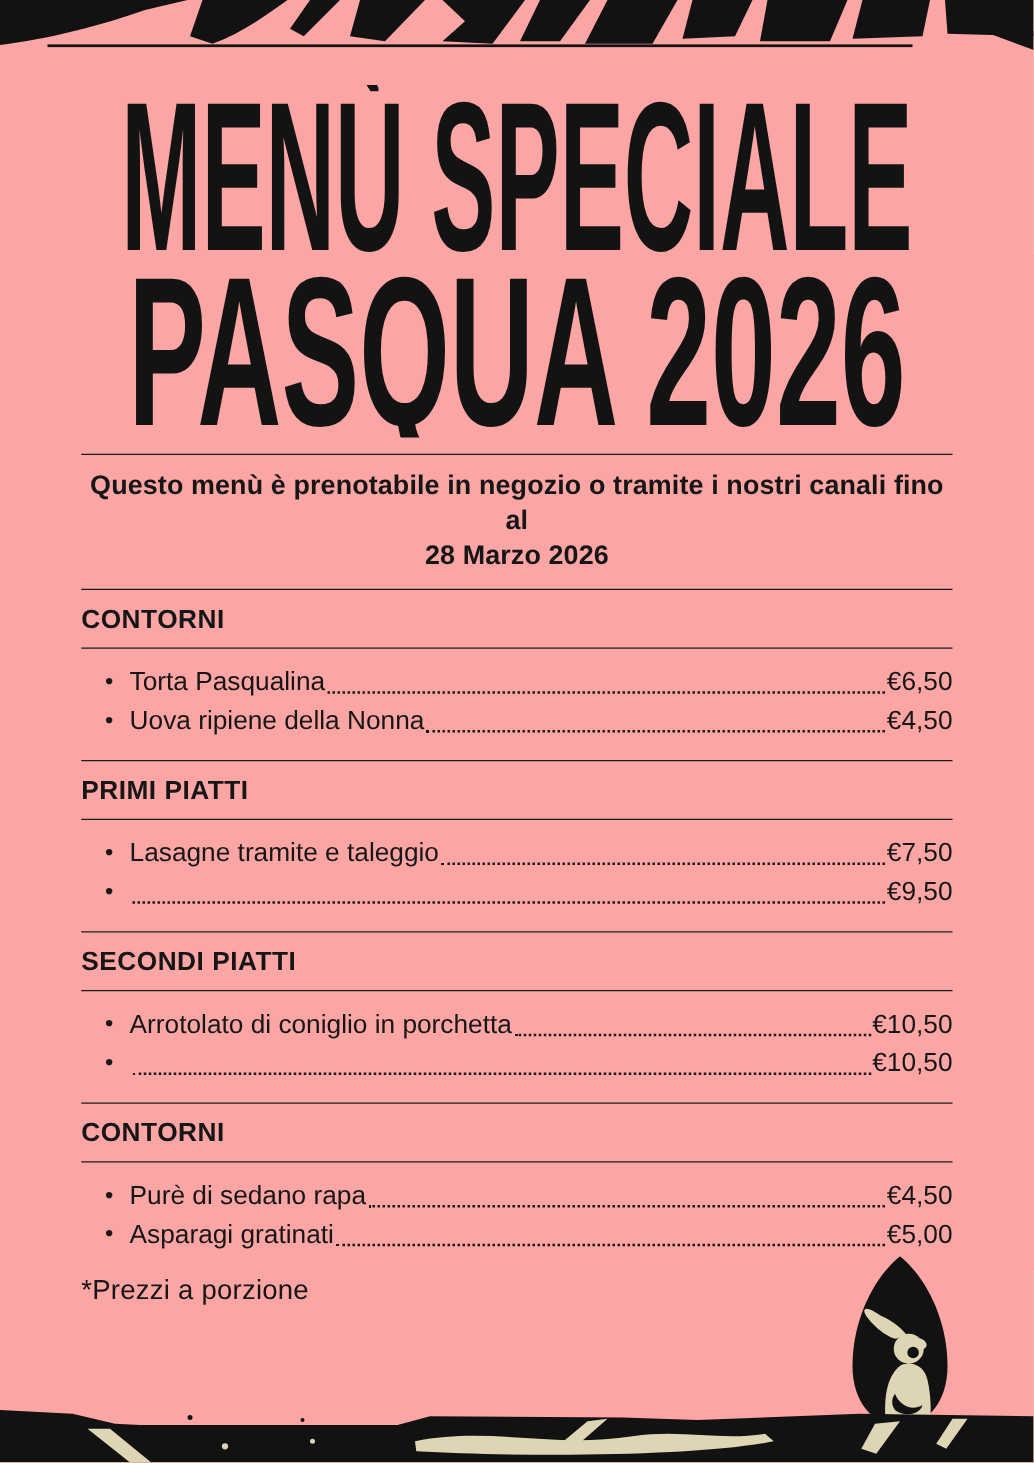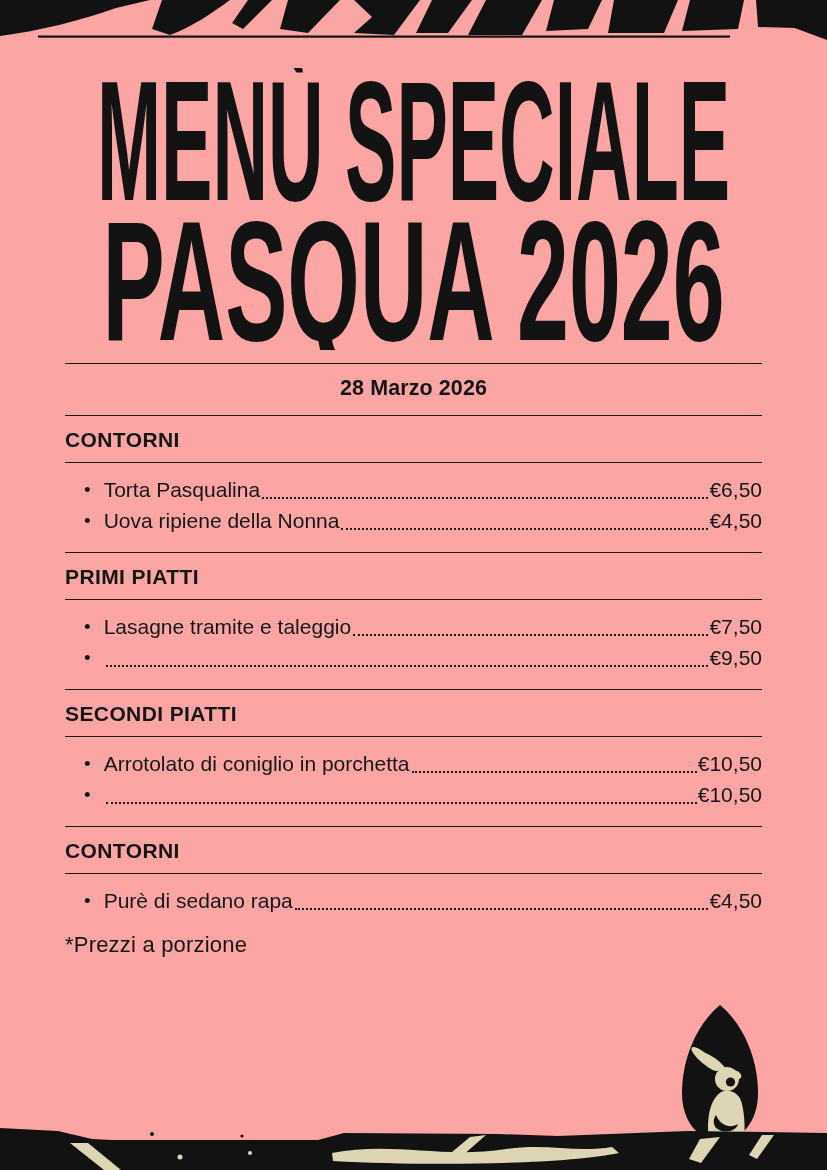--- a/index.html
+++ b/index.html
@@ -72,20 +72,21 @@
   <div class="content">
 
     <svg class="title-svg" viewBox="0 0 697 282">
       <text x="348.5" y="132" font-size="170" text-anchor="middle" textLength="633" lengthAdjust="spacingAndGlyphs">MENÙ SPECIALE</text>
       <text x="348.5" y="272" font-size="170" text-anchor="middle" textLength="622" lengthAdjust="spacingAndGlyphs">PASQUA 2026</text>
     </svg>
 
     <div class="rule rule-title"></div>
 
     <div class="subtitle">
+      <div>Questo menù è prenotabile in negozio o tramite i nostri canali fino al</div>
       <div>28 Marzo 2026</div>
     </div>
 
     <div class="rule"></div>
 
     <div>
       <div class="sec-title">CONTORNI</div>
       <div class="rule"></div>
       <div class="items">
         <div class="item">
@@ -147,20 +148,26 @@
 
     <div>
       <div class="sec-title">CONTORNI</div>
       <div class="rule"></div>
       <div class="items">
         <div class="item">
           <span class="bullet"></span>
           <span class="item-name">Purè di sedano rapa</span>
           <span class="leader"></span>
           <span class="price">€4,50</span>
+        </div>
+        <div class="item">
+          <span class="bullet"></span>
+          <span class="item-name">Asparagi gratinati</span>
+          <span class="leader"></span>
+          <span class="price">€5,00</span>
         </div>
       </div>
     </div>
 
     <div class="footnote">*Prezzi a porzione</div>
 
   </div>
 
   <div class="egg">
     <svg viewBox="0 0 112 140">

